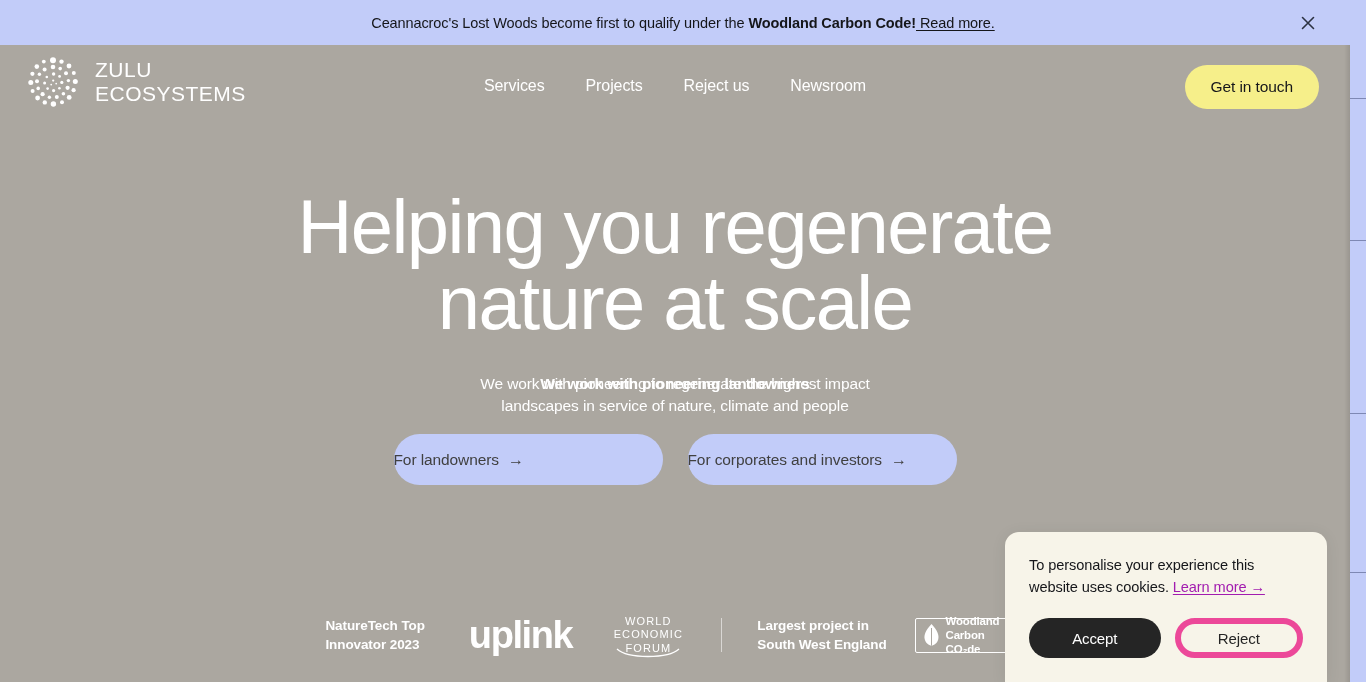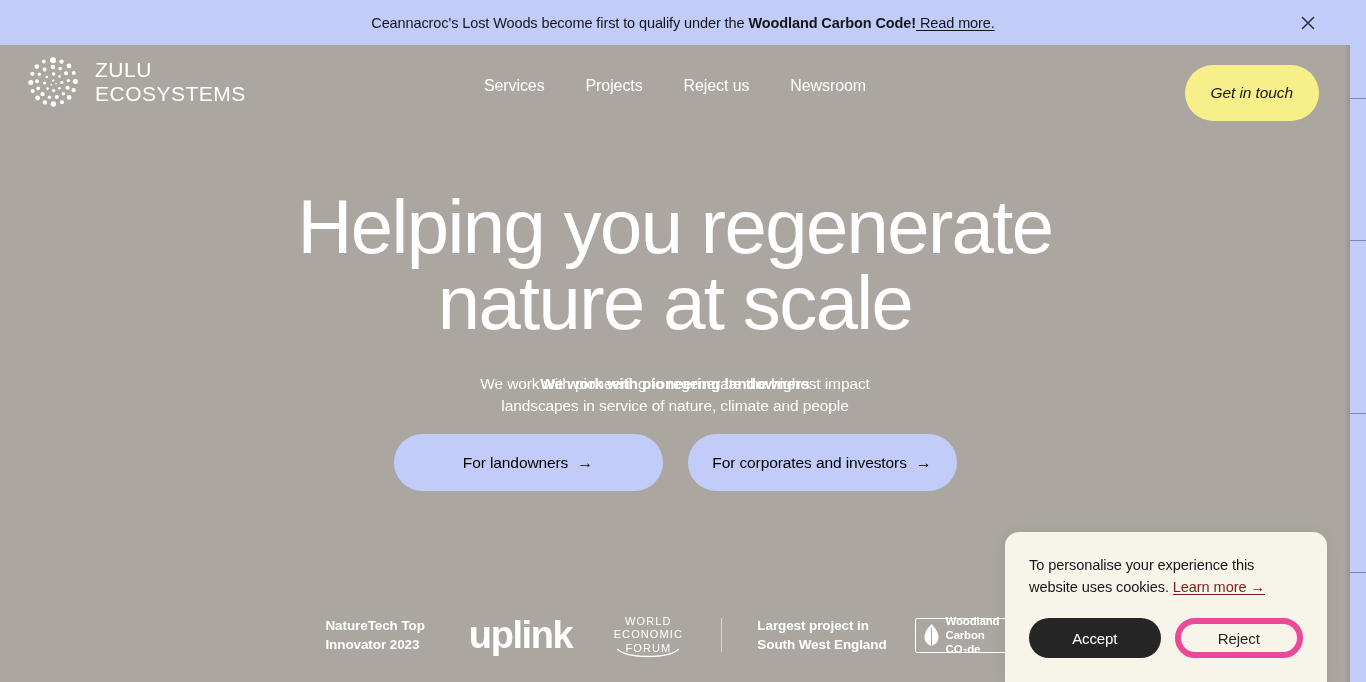--- a/index.html
+++ b/index.html
@@ -93,28 +93,27 @@
     display: flex; align-items: center; justify-content: center;
     gap: 41px;
   }
   .nav-item {
     color: #ffffff; font-size: 16px; letter-spacing: -0.1px;
     cursor: pointer; white-space: nowrap;
   }
 
   #get-in-touch {
     position: absolute; right: 31px; top: 20px;
-    height: 56px; padding: 0 26px;
+    height: 44px; padding: 0 26px;
     background: #F6EF8A;
     color: #15161A; font-size: 15.5px;
     border: none; border-radius: 999px;
     display: flex; align-items: center; justify-content: center;
     cursor: pointer; letter-spacing: -0.1px;
     font-family: "Liberation Sans", sans-serif;
-    font-style: italic;
   }
 
   
   #hero {
     position: absolute; left: 0; top: 127px;
     width: 1350px; height: 440px;
     display: flex; flex-direction: column; align-items: center;
   }
   #hero-title {
     margin-top: 62px;
@@ -146,24 +145,24 @@
   #hero-sub-b { font-weight: 700; }
 
   #hero-ctas {
     position: absolute; left: 0; top: 307px;
     width: 1350px;
     display: flex; justify-content: center;
     gap: 25px;
   }
   .cta {
     background: #C2CCF9;
-    color: #000000;
+    color: #404040;
     border: none; border-radius: 999px;
-    height: 57px;
-    display: flex; align-items: center; justify-content: center;
+    height: 51px;
+    display: flex; align-items: center; justify-content: flex-start;
     font-size: 15.5px; letter-spacing: -0.1px;
     cursor: pointer;
     font-family: "Liberation Sans", sans-serif;
   }
   #cta-landowners { width: 269px; }
   #cta-corporates { width: 269px; }
   .cta .arrow { margin-left: 9px; font-size: 16px; }
 
   
   #creds {
@@ -230,21 +229,21 @@
     border-top-right-radius: 14px;
     padding: 22px 24px 0 24px;
     z-index: 50;
     box-shadow: 0 2px 16px rgba(0,0,0,0.07);
   }
   #cookie-text {
     color: #15161A; font-size: 14.6px; line-height: 1.52;
     letter-spacing: -0.1px;
   }
   #cookie-learn {
-    color: #7f1d1d; text-decoration: underline;
+    color: #a21caf; text-decoration: underline;
     text-underline-offset: 2px; cursor: pointer; white-space: nowrap;
   }
   #cookie-actions {
     margin-top: 20px;
     display: flex; gap: 14px;
   }
   #cookie-accept {
     width: 139px; height: 40px;
     background: #252525; color: #ffffff;
     border: none; border-radius: 999px;

